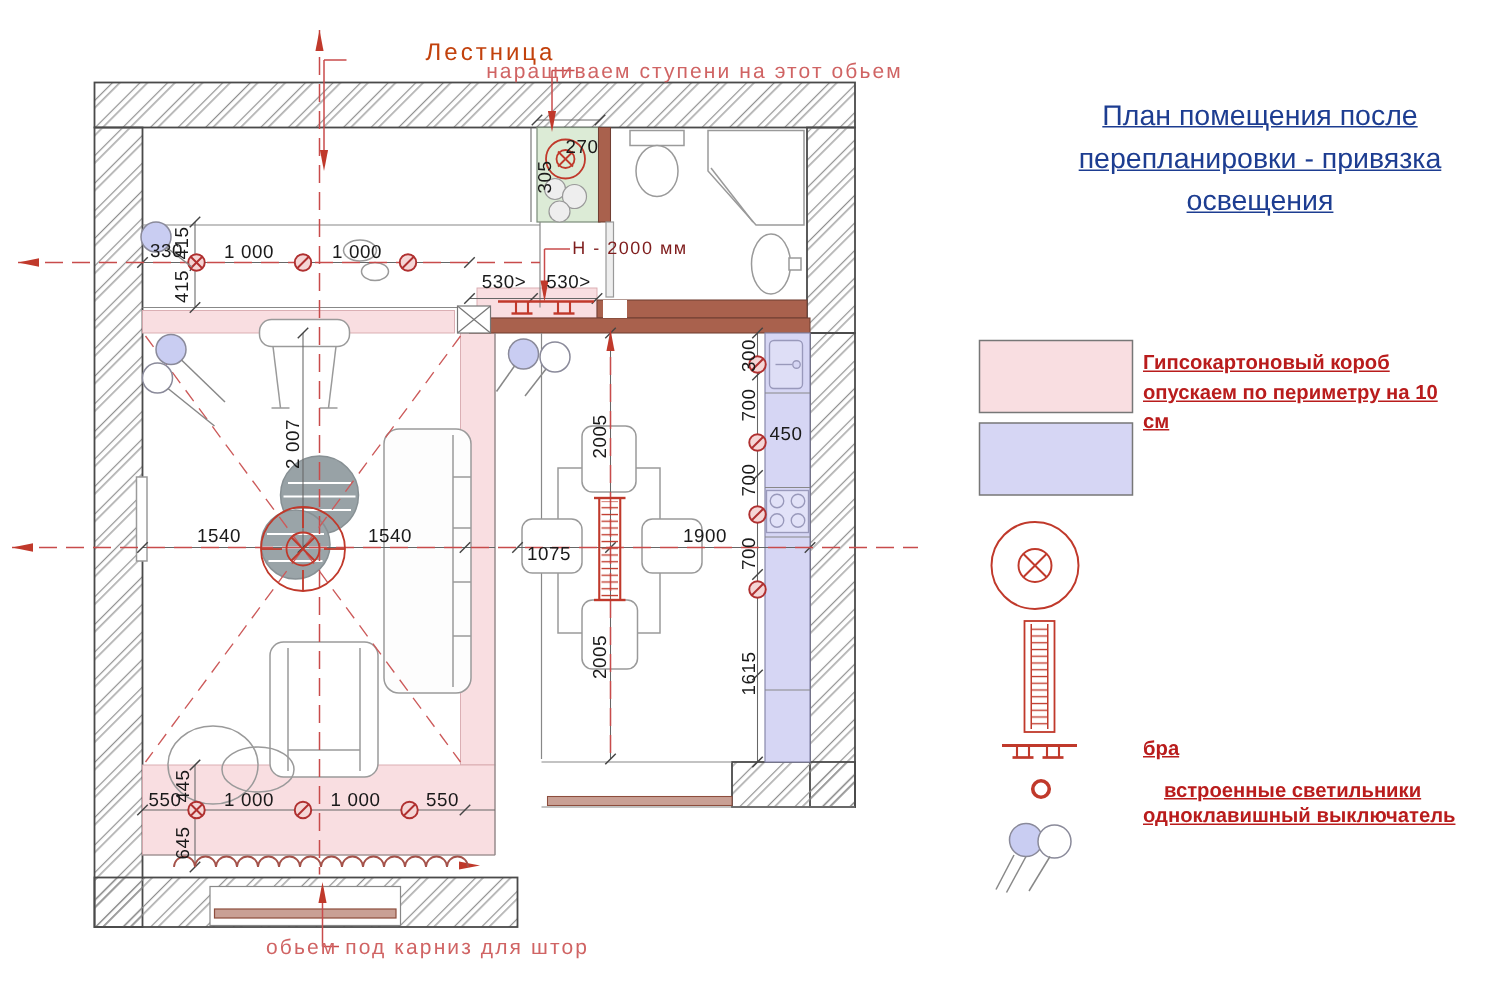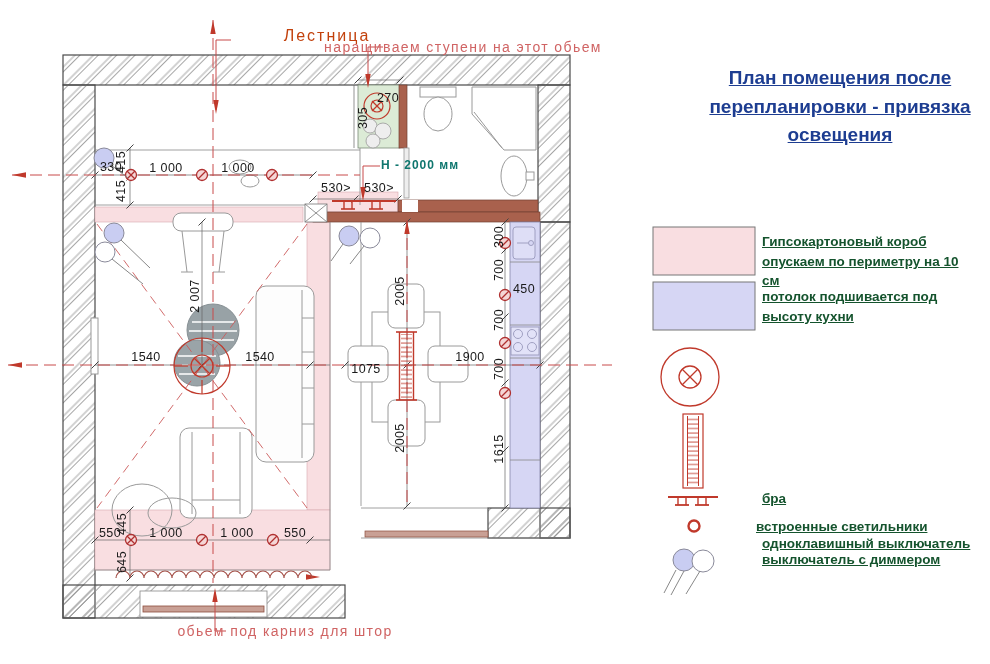--- a/index.html
+++ b/index.html
@@ -4,25 +4,25 @@
 <style>
   html,body{margin:0;padding:0;background:#fff;}
   #stage{position:relative;width:990px;height:664px;background:#ffffff;overflow:hidden;
          font-family:"Liberation Sans",sans-serif;}
   #plan-svg{position:absolute;left:0;top:0;}
   .lbl{position:absolute;white-space:nowrap;color:#1a1a1a;font-size:12.5px;letter-spacing:.4px;
        transform:translate(-50%,-50%);}
   .vl{transform:translate(-50%,-50%) rotate(-90deg);}
   .red-big{color:#c2410c;font-size:16px;letter-spacing:2px;margin-left:48px;}
   .red-small{color:#d06464;font-size:14px;letter-spacing:1.4px;}
-  .red-mid{color:#0f766e;font-size:12px;font-weight:bold;letter-spacing:1px;}
-  .blue{position:absolute;color:#14532d;font-size:13.5px;font-weight:600;
+  .red-mid{color:#7f1d1d;font-size:12px;font-weight:normal;letter-spacing:1px;}
+  .blue{position:absolute;color:#b91c1c;font-size:13.5px;font-weight:600;
         text-decoration:underline;line-height:1.45;}
   #title{position:absolute;left:700px;top:64px;width:280px;text-align:center;
-         color:#1d3d91;font-size:19px;font-weight:700;text-decoration:underline;line-height:1.5;}
+         color:#1d3d91;font-size:19px;font-weight:400;text-decoration:underline;line-height:1.5;}
 </style>
 </head>
 <body>
 
 <div id="stage">
 
 <svg id="plan-svg" width="990" height="664" viewBox="0 0 990 664">
   <defs>
     <pattern id="hatch" width="13" height="13" patternUnits="userSpaceOnUse" patternTransform="rotate(45)">
       <line x1="1" y1="0" x2="1" y2="13" stroke="#8f8f8f" stroke-width="0.8"></line>
@@ -379,19 +379,17 @@
 <div class="lbl" style="left:110px;top:533px">550</div>
 <div class="lbl vl" style="left:122px;top:524px">445</div>
 <div class="lbl" style="left:166px;top:533px">1 000</div>
 <div class="lbl" style="left:237px;top:533px">1 000</div>
 <div class="lbl" style="left:295px;top:533px">550</div>
 <div class="lbl vl" style="left:122px;top:562px">645</div>
 
 <div id="title">План помещения после перепланировки - привязка освещения</div>
 
 <div class="blue" style="left:762px;top:232px;width:212px">Гипсокартоновый короб опускаем по периметру на 10 см</div>
-<div class="blue" style="left:762px;top:287px;width:212px">потолок подшивается под высоту кухни</div>
 <div class="blue" style="left:762px;top:489px">бра</div>
-<div class="blue" style="left:756px;top:517px">встроенные светильники</div>
-<div class="blue" style="left:762px;top:550px">выключатель с диммером</div>
+<div class="blue" style="left:776px;top:517px">встроенные светильники</div>
 <div class="blue" style="left:762px;top:534px">одноклавишный выключатель</div>
 
 </div>
 
 </body></html>

